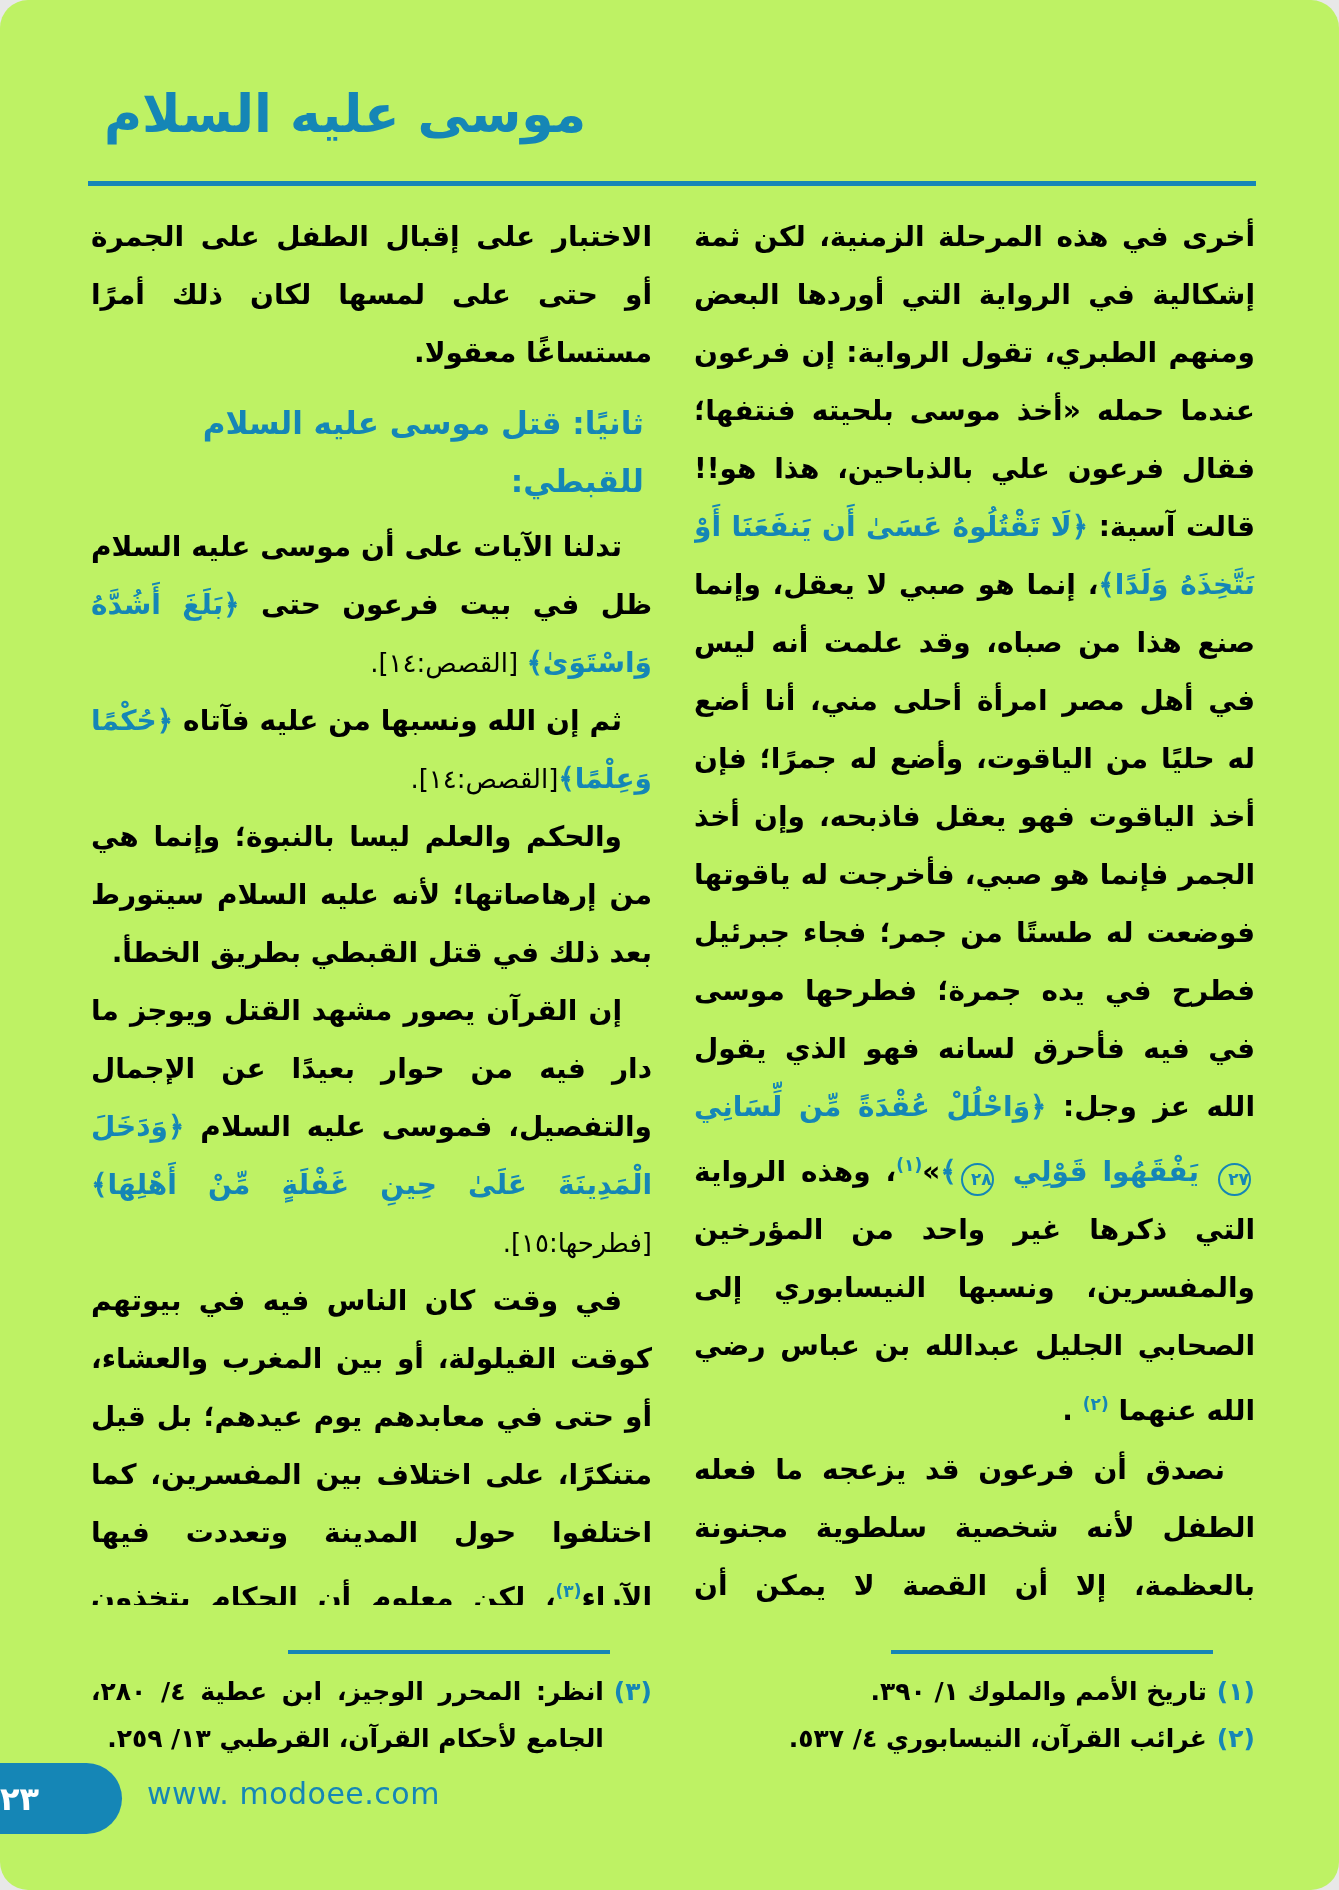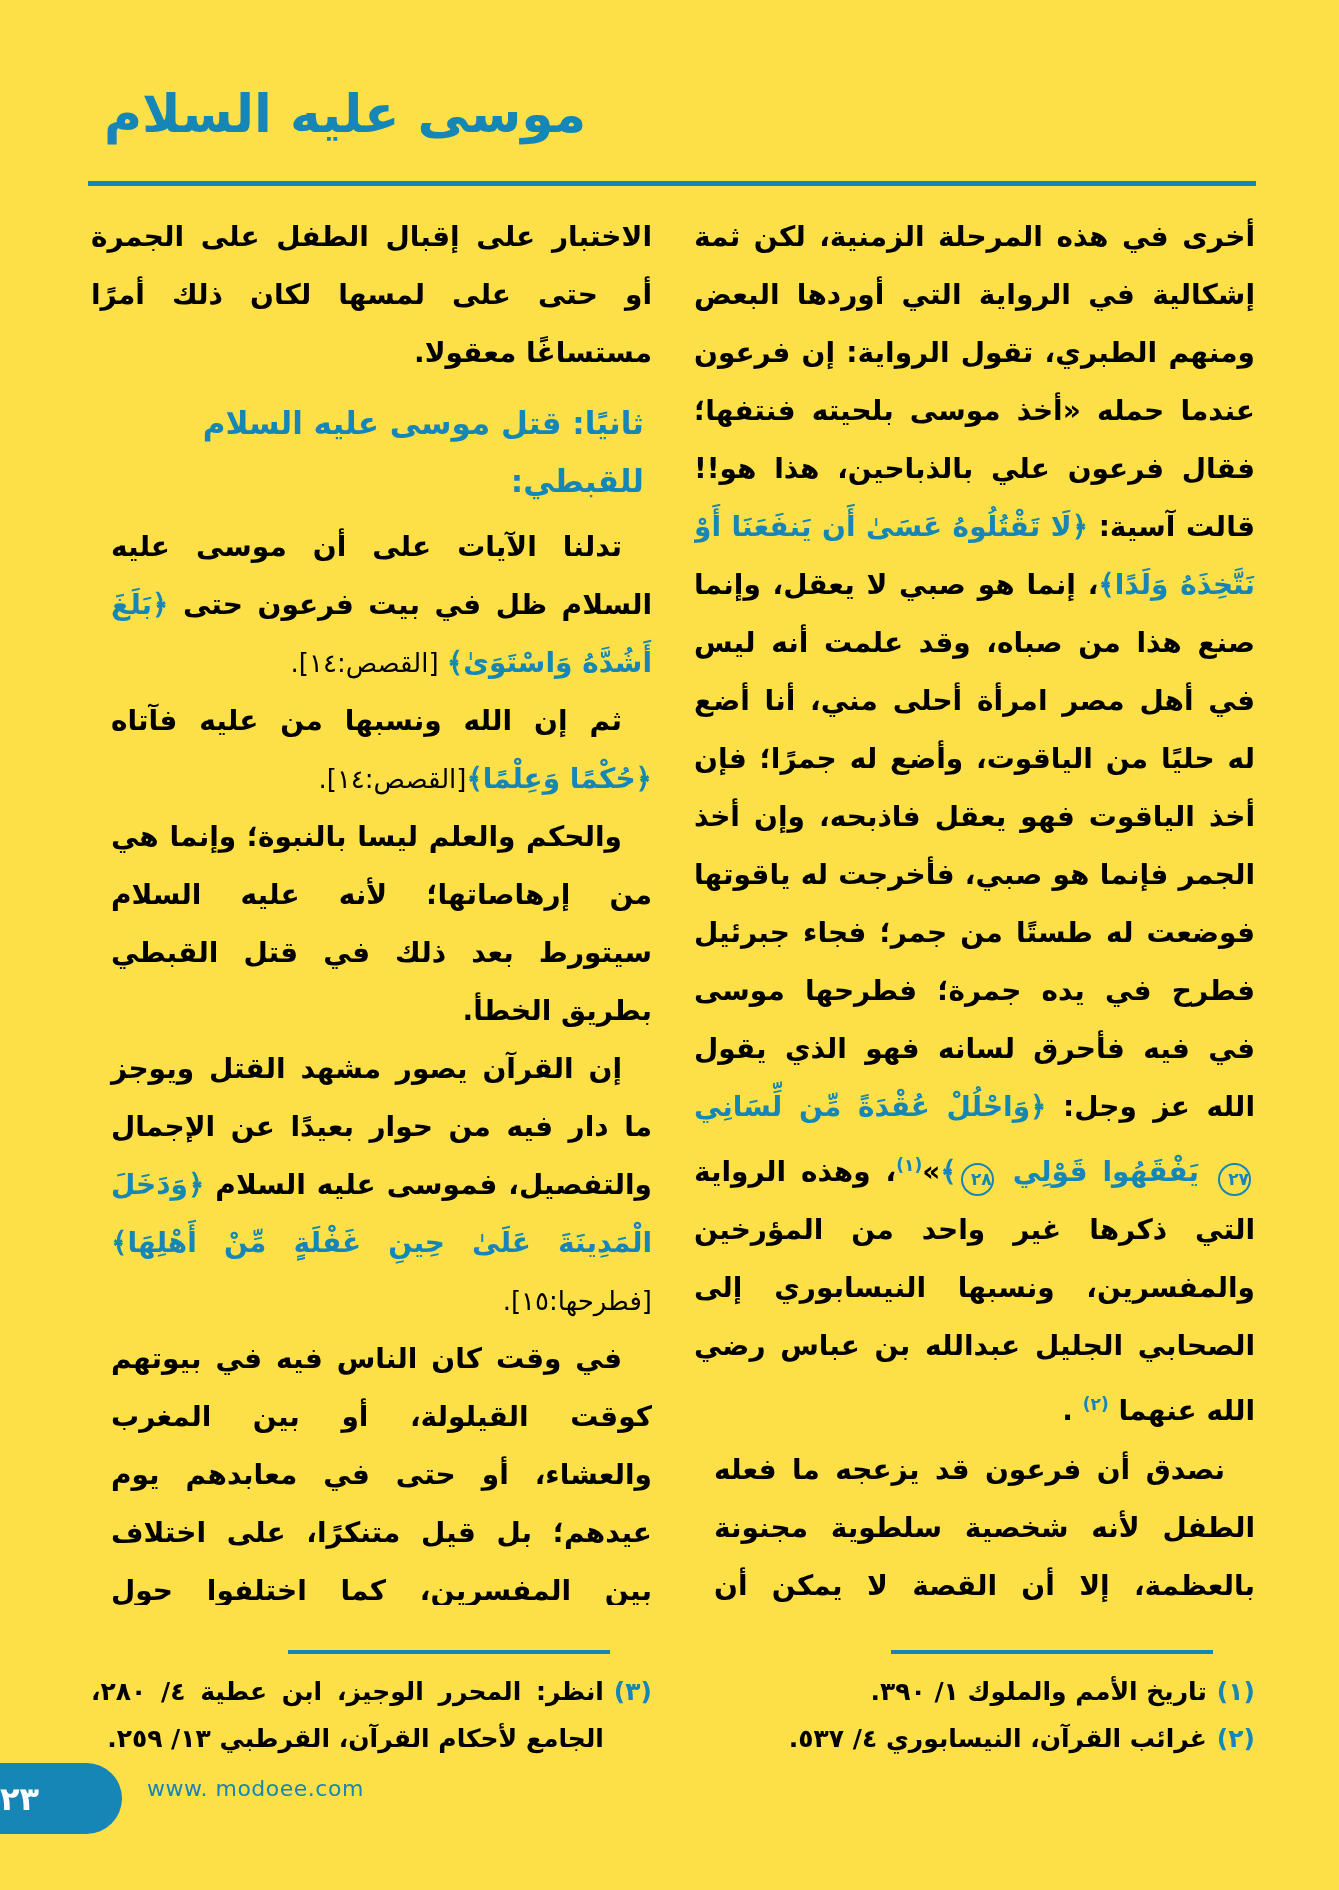--- a/index.html
+++ b/index.html
@@ -2,25 +2,26 @@
 <html lang="ar" dir="rtl" style="--accent: #1586b6;"><head>
 <meta charset="utf-8">
 <style>
   :root { --accent: #1586b6; }
   * { box-sizing: border-box; margin: 0; padding: 0; }
   html, body { background: #e8e8e8; }
   .page {
     position: relative;
     width: 1339px; height: 1890px;
     margin: 0 auto;
-    background: #fde047;
+    background: #bef264;
     font-family: "DejaVu Sans", sans-serif;
     direction: rtl;
     overflow: hidden;
     color: #000;
+    border-radius: 28px;
   }
   
   .header-title {
     position: absolute;
     top: 84px; left: 104px;
     color: var(--accent);
     font-size: 52px;
     font-weight: bold;
     white-space: nowrap;
     direction: rtl;
@@ -47,21 +48,21 @@
     gap: 45px;
   }
   .col-body { flex: 1 1 auto; overflow: hidden; }
   .para {
     font-size: 28px;
     line-height: 58px;
     font-weight: bold;
     text-align: justify;
     color: #000;
   }
-  .para.indent { text-indent: 30px; margin-left: 20px; }
+  .para.indent { text-indent: 30px; }
   .heading {
     color: var(--accent);
     font-size: 31px;
     line-height: 58px;
     font-weight: bold;
     margin: 12px 8px 8px;
     text-align: right;
   }
   .seg-n   { color: #000; }
   .seg-q   { color: var(--accent); }
@@ -113,21 +114,21 @@
     display: flex; align-items: center; justify-content: flex-end;
     color: #fff;
     font-size: 32px;
     font-weight: bold;
   }
   .site-url {
     position: absolute;
     left: 147px; top: 1776px;
     direction: ltr;
     color: var(--accent);
-    font-size: 22px;
+    font-size: 30px;
     font-weight: normal;
     letter-spacing: 0.5px;
   }
 </style>
 </head>
 <body>
 
 <div class="page">
 
   <div class="header-title">موسى عليه السلام</div>

